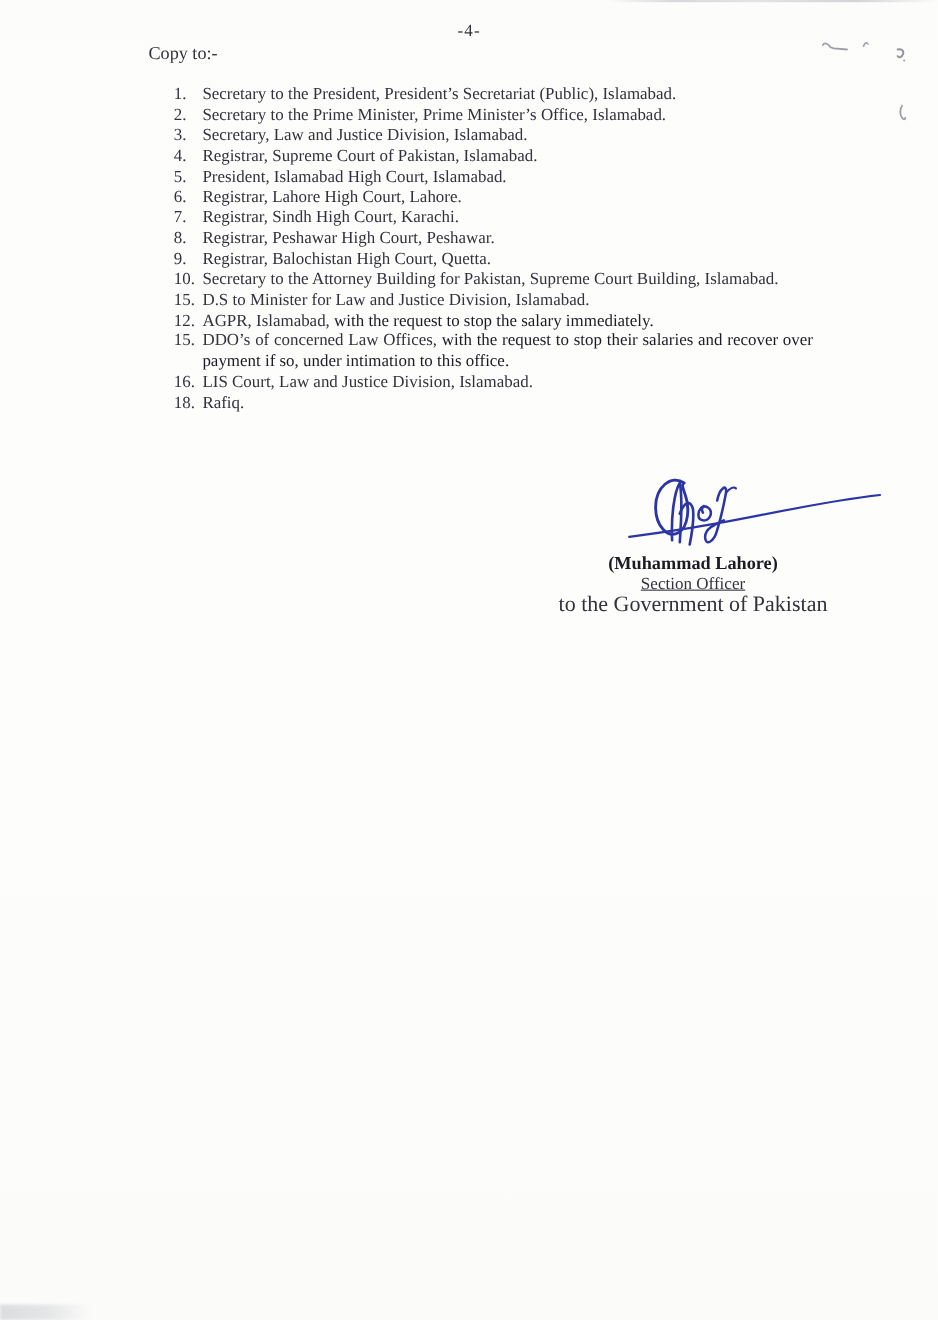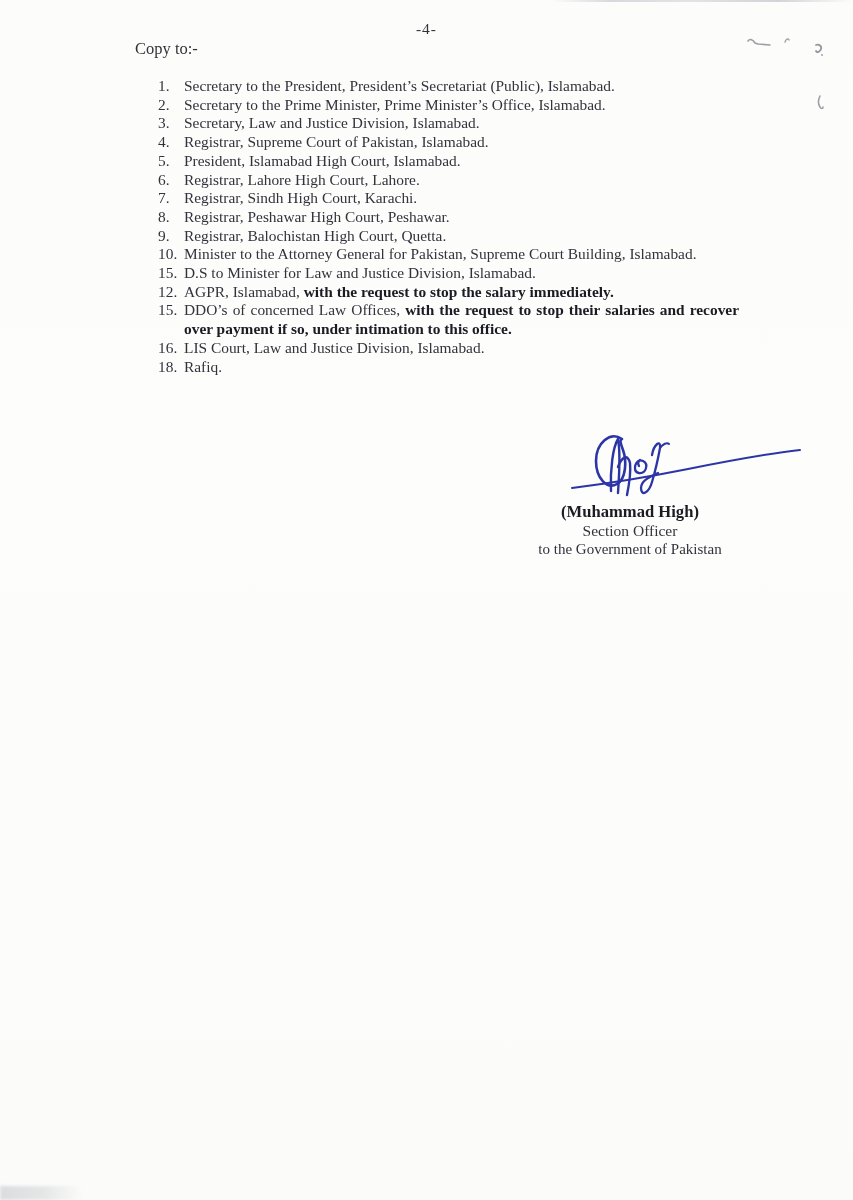--- a/index.html
+++ b/index.html
@@ -13,28 +13,28 @@
     position:absolute;top:20px;left:0;width:100%;text-align:center;
     font-size:15.5px;letter-spacing:1px;
   }
   .copyto{
     position:absolute;left:135px;top:39px;font-size:16.5px;
   }
   .list{position:absolute;left:158px;top:77px;width:581px;}
   .row{display:grid;grid-template-columns:26px 1fr;font-size:15.4px;line-height:18.7px;}
   .num{text-align:left;}
   .row.just .txt{text-align:justify;}
-  .b{font-weight:bold;color:var(--bold-ink,#1b1b24);}
+  .b{font-weight:normal;color:var(--bold-ink,#1b1b24);}
   .signature-svg{position:absolute;left:568px;top:427px;}
   .sigblock{
     position:absolute;left:500px;top:503px;width:260px;text-align:center;line-height:18.5px;
   }
   .sig-name{font-weight:bold;font-size:16.6px;color:var(--bold-ink,#1b1b24);}
-  .sig-title{font-size:15.5px;}
-  .sig-org{font-size:15px;}
+  .sig-title{font-size:15.5px;text-decoration:underline;}
+  .sig-org{font-size:20px;}
   
   .topedge{
     position:absolute;left:552px;top:0;width:301px;height:1.6px;opacity:.45;
     background:linear-gradient(90deg,transparent 0%,#a9adb5 20%,#c2c5cb 45%,#9ea2aa 75%,transparent 100%);
   }
   .mark{position:absolute;opacity:.75;}
   .smudge{
     position:absolute;left:0;top:1186px;width:82px;height:14px;opacity:.22;
     background:linear-gradient(90deg,#6f747c 0%,#9b9fa6 55%,transparent 100%);
     filter:blur(1.5px);
@@ -80,21 +80,21 @@
     <div class="row">
         <span class="num">8.</span>
         <span class="txt"><span>Registrar, Peshawar High Court, Peshawar.</span><span class="b"></span></span>
       </div>
     <div class="row">
         <span class="num">9.</span>
         <span class="txt"><span>Registrar, Balochistan High Court, Quetta.</span><span class="b"></span></span>
       </div>
     <div class="row">
         <span class="num">10.</span>
-        <span class="txt"><span>Minister to the Attorney General for Pakistan, Supreme Court Building, Islamabad.</span><span class="b"></span></span>
+        <span class="txt"><span>Secretary to the Attorney Building for Pakistan, Supreme Court Building, Islamabad.</span><span class="b"></span></span>
       </div>
     <div class="row">
         <span class="num">15.</span>
         <span class="txt"><span>D.S to Minister for Law and Justice Division, Islamabad.</span><span class="b"></span></span>
       </div>
     <div class="row">
         <span class="num">12.</span>
         <span class="txt"><span>AGPR, Islamabad, </span><span class="b">with the request to stop the salary immediately.</span></span>
       </div>
     <div class="row just">
@@ -122,21 +122,21 @@
       <path d="M50,40 C54,29 60,27 62,36 C63,45 61,58 59,68" stroke-width="2.4"></path>
 
       <path d="M72,33 C66,36 65,45 71,46 C78,47 81,37 75,34 C71,32 69,35 71,39" stroke-width="2.3"></path>
 
       <path d="M84,28 C86,17 93,12 92,21 C90,32 87,45 84,55 C81,66 73,70 73,61 C73,54 81,50 90,46" stroke-width="2.3"></path>
       <path d="M92,21 C95,17 99,15 101,17" stroke-width="2"></path>
     </g>
   </svg>
 
   <div class="sigblock">
-    <div class="sig-name">(Muhammad High)</div>
+    <div class="sig-name">(Muhammad Lahore)</div>
     <div class="sig-title">Section Officer</div>
     <div class="sig-org">to the Government of Pakistan</div>
   </div>
 
   <div class="topedge"></div>
   <svg class="mark" style="left:746px;top:36px;" width="28" height="12" viewBox="0 0 28 12">
     <path d="M2,5 C4,2 7,4 9,7 L12,8 M12,8 L24,9" stroke="#7d8089" stroke-width="1.6" fill="none" stroke-linecap="round"></path>
   </svg>
   <svg class="mark" style="left:782px;top:35px;" width="10" height="10" viewBox="0 0 10 10">
     <path d="M3,7 C4,4 6,3 7,5" stroke="#84878f" stroke-width="1.5" fill="none" stroke-linecap="round"></path>

